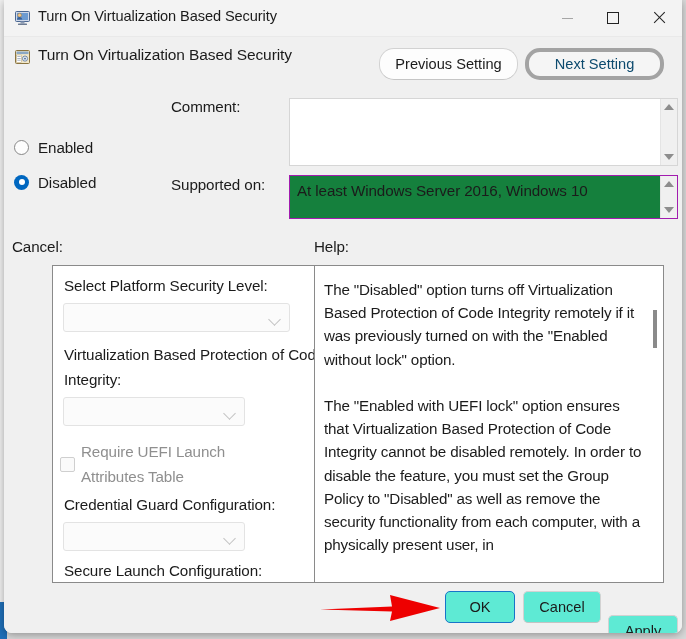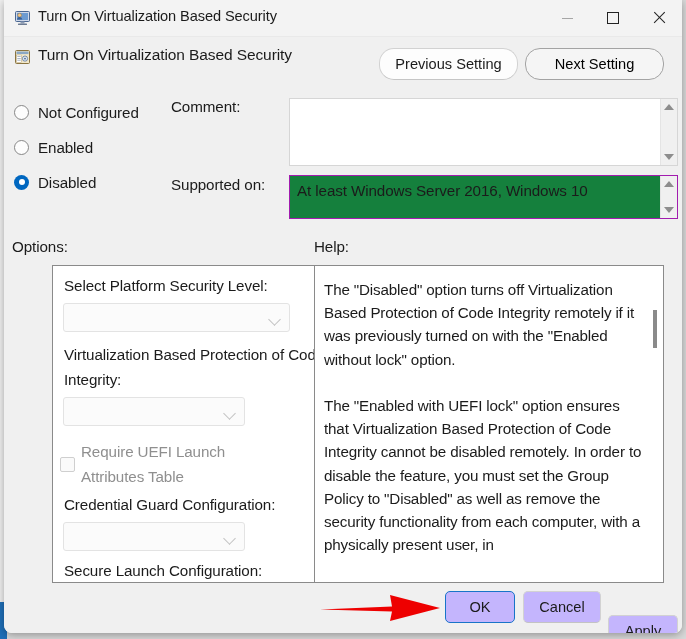--- a/index.html
+++ b/index.html
@@ -128,22 +128,22 @@
   .nav-prev {
     left: 375px; width: 139px;
     background: #fdfdfd;
     border: 1px solid #d2d2d2;
     border-bottom-color: #c5c5c5;
     color: #1b1b1b;
   }
   .nav-next {
     left: 521px; width: 139px;
     background: #f5f5f5;
-    border: 1px solid #a3a3a3;
-    color: #000000;
+    border: 4px solid #a3a3a3;
+    color: #0c4a6e;
   }
 
   
   .radio-row {
     position: absolute;
     left: 10px;
     display: flex;
     align-items: center;
     height: 22px;
   }
@@ -334,21 +334,21 @@
   .foot-btn {
     position: absolute;
     top: 591px;
     height: 32px;
     border-radius: 5px;
     font-size: 14.6px;
     color: #1b1b1b;
     display: flex;
     align-items: center;
     justify-content: center;
-    background: #c4b5fd;
+    background: #5eead4;
     border: 1px solid #d2d2d2;
     border-bottom-color: #c3c3c3;
     box-sizing: border-box;
   }
   .btn-ok {
     left: 441px; width: 70px;
     border: 1.5px solid #1874c8;
   }
   .btn-cancel { left: 519px; width: 78px; justify-content: center; }
   .btn-apply  { left: 604px; width: 70px; margin-top: 24px; }
@@ -410,24 +410,20 @@
     </span>
     <span class="header-title">Turn On Virtualization Based Security</span>
 
     <div class="nav-btn nav-prev">
       <span>Previous Setting</span>
     </div>
     <div class="nav-btn nav-next">
       <span>Next Setting</span>
     </div>
 
-    <div class="radio-row r1">
-      <span class="radio-mark"></span>
-      <span class="radio-label">Not Configured</span>
-    </div>
     <div class="radio-row r2">
       <span class="radio-mark"></span>
       <span class="radio-label">Enabled</span>
     </div>
     <div class="radio-row r3">
       <span class="radio-mark checked"></span>
       <span class="radio-label">Disabled</span>
     </div>
 
     <span class="field-label lbl-comment">Comment:</span>
@@ -440,21 +436,21 @@
 
     <span class="field-label lbl-supported">Supported on:</span>
     <div class="supported-box">
       <span class="supported-text">At least Windows Server 2016, Windows 10</span>
       <div class="vscroll-classic">
         <span class="arrow-up"></span>
         <span class="arrow-down"></span>
       </div>
     </div>
 
-    <span class="field-label lbl-options">Options:</span>
+    <span class="field-label lbl-options">Cancel:</span>
     <span class="field-label lbl-help">Help:</span>
 
     <div class="options-panel">
 
       <span class="opt-label" style="left:11px; top:11px; white-space:nowrap;">Select Platform Security Level:</span>
 
       <div class="combo" style="left:10px; top:37px; width:227px;">
         <span class="combo-chevron"></span>
       </div>
 

